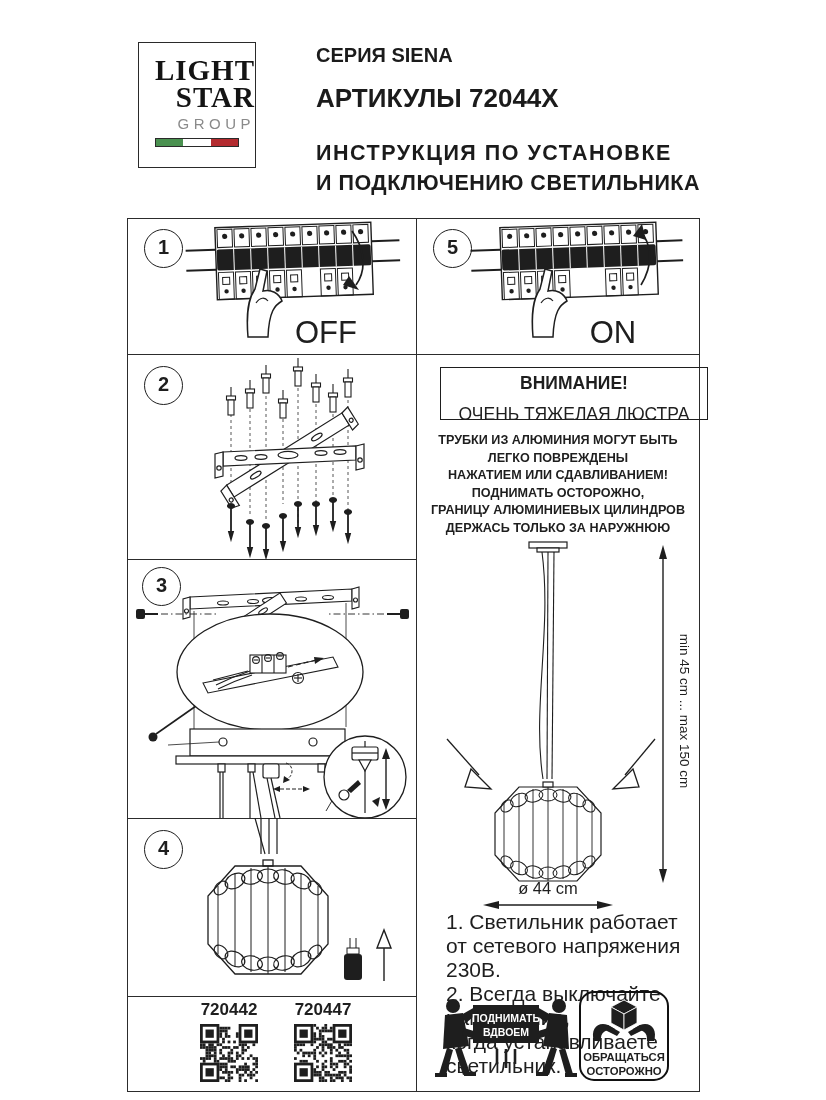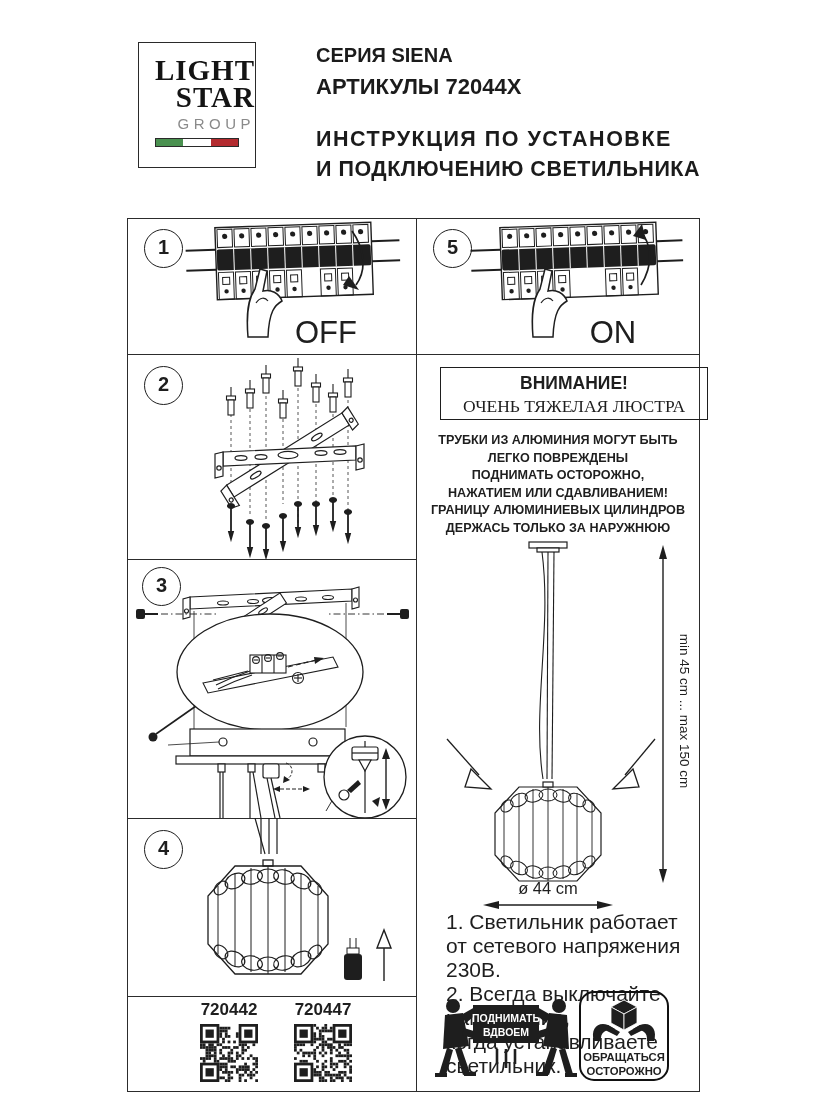--- a/index.html
+++ b/index.html
@@ -8,39 +8,39 @@
   
   .logo-box{position:absolute;left:138px;top:42px;width:118px;height:126px;
             border:1.6px solid #2a2a2a;text-align:right;box-sizing:border-box;padding-top:14px;}
   .logo-word{font-family:"Liberation Serif",serif;font-weight:700;font-size:29px;
              line-height:27px;letter-spacing:1px;color:#141414;}
   .logo-group{font-size:15px;letter-spacing:4.5px;color:#8a8a8a;margin-top:4px;}
   .flag{display:flex;width:82px;height:7px;margin:6px auto 0;border:1px solid #2a2a2a;}
   .flag>div{flex:1;}
   .hdr-titles{position:absolute;right:126px;top:44px;text-align:left;font-weight:700;color:#1b1b1b;}
   .hdr-series{font-size:20px;}
-  .hdr-articles{font-size:22px;margin-top:7px;}
+  .hdr-articles{font-size:26px;margin-top:16px;}
   .hdr-instr1{font-size:21.5px;letter-spacing:1.5px;margin-top:27px;}
   .hdr-instr2{font-size:21.5px;letter-spacing:.5px;margin-top:5px;}
   
   .grid{position:absolute;left:127px;top:218px;width:571px;height:872px;
         border:1.6px solid #2c2c2c;box-sizing:content-box;}
   .vline{position:absolute;left:288px;top:0;bottom:0;width:0;border-left:1.6px solid #2c2c2c;}
   .hline{position:absolute;height:0;border-top:1.6px solid #2c2c2c;}
   .cell{position:absolute;}
   .badge{position:absolute;width:37px;height:37px;border:1.6px solid #1e1e1e;border-radius:50%;
          font-size:20px;font-weight:700;text-align:center;line-height:35px;background:#fff;}
   svg.diag{position:absolute;left:0;top:0;}
   .ink{fill:#1e1e1e;}
   .ln{stroke:#1e1e1e;fill:none;}
   
   .warn-box{position:absolute;left:23px;top:13px;width:268px;height:53px;border:1.7px solid #1e1e1e;
             text-align:center;box-sizing:border-box;padding-top:5px;}
   .warn-t1{font-size:17.5px;font-weight:700;}
-  .warn-t2{font-size:17.5px;margin-top:2px;font-family:Liberation Serif, serif;}
+  .warn-t2{font-size:17.5px;margin-top:10px;}
   .warn-body{position:absolute;left:6px;top:78px;width:270px;text-align:center;
              font-size:12.6px;font-weight:700;line-height:17.5px;}
   .notes{position:absolute;left:29px;top:556px;font-size:21px;line-height:24px;}
   .care-box{position:absolute;left:162px;top:637px;width:90px;height:90px;border:2.6px solid #111;
             border-radius:15px;text-align:center;box-sizing:border-box;padding-top:6px;}
   .care-text{font-size:11.3px;font-weight:700;line-height:13.5px;margin-top:2px;}
   
   .qr-block{position:absolute;top:4px;width:76px;text-align:center;}
   .qr-label{font-size:17px;font-weight:700;}
   .qr-block svg{margin-top:4px;}
@@ -870,22 +870,22 @@
     </div>
 
     <div class="cell" style="left:289px;top:135px;width:282px;height:737px;">
       <div class="warn-box">
         <div class="warn-t1">ВНИМАНИЕ!</div>
         <div class="warn-t2">ОЧЕНЬ ТЯЖЕЛАЯ ЛЮСТРА</div>
       </div>
       <div class="warn-body">
         <div>ТРУБКИ ИЗ АЛЮМИНИЯ МОГУТ БЫТЬ</div>
         <div>ЛЕГКО ПОВРЕЖДЕНЫ</div>
+        <div>НАЖАТИЕМ ИЛИ СДАВЛИВАНИЕМ!</div>
         <div>ПОДНИМАТЬ ОСТОРОЖНО,</div>
-        <div>НАЖАТИЕМ ИЛИ СДАВЛИВАНИЕМ!</div>
         <div>ГРАНИЦУ АЛЮМИНИЕВЫХ ЦИЛИНДРОВ</div>
         <div>ДЕРЖАСЬ ТОЛЬКО ЗА НАРУЖНЮЮ</div>
       </div>
 
       <svg class="diag" style="top:185px;" width="282" height="375" viewBox="0 0 282 375">
         <g stroke="#1e1e1e" fill="#fff" stroke-width="1.2">
           <rect x="112" y="3" width="38" height="6"></rect>
           <rect x="120" y="9" width="22" height="4"></rect>
         </g>
         <g stroke="#1e1e1e" fill="none" stroke-width="1.1">

